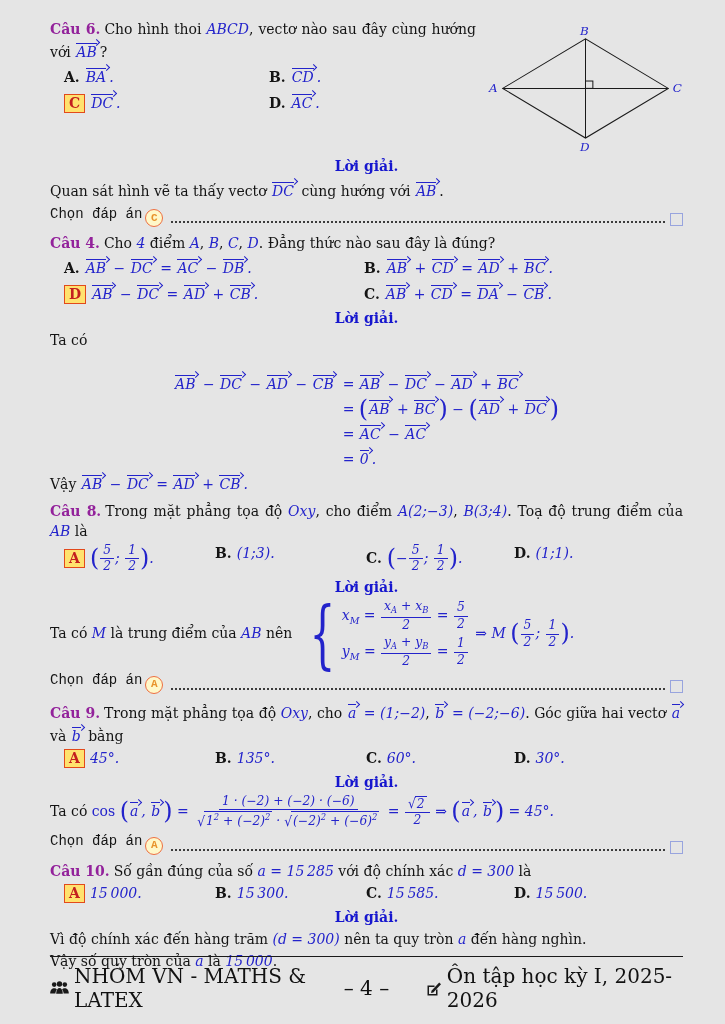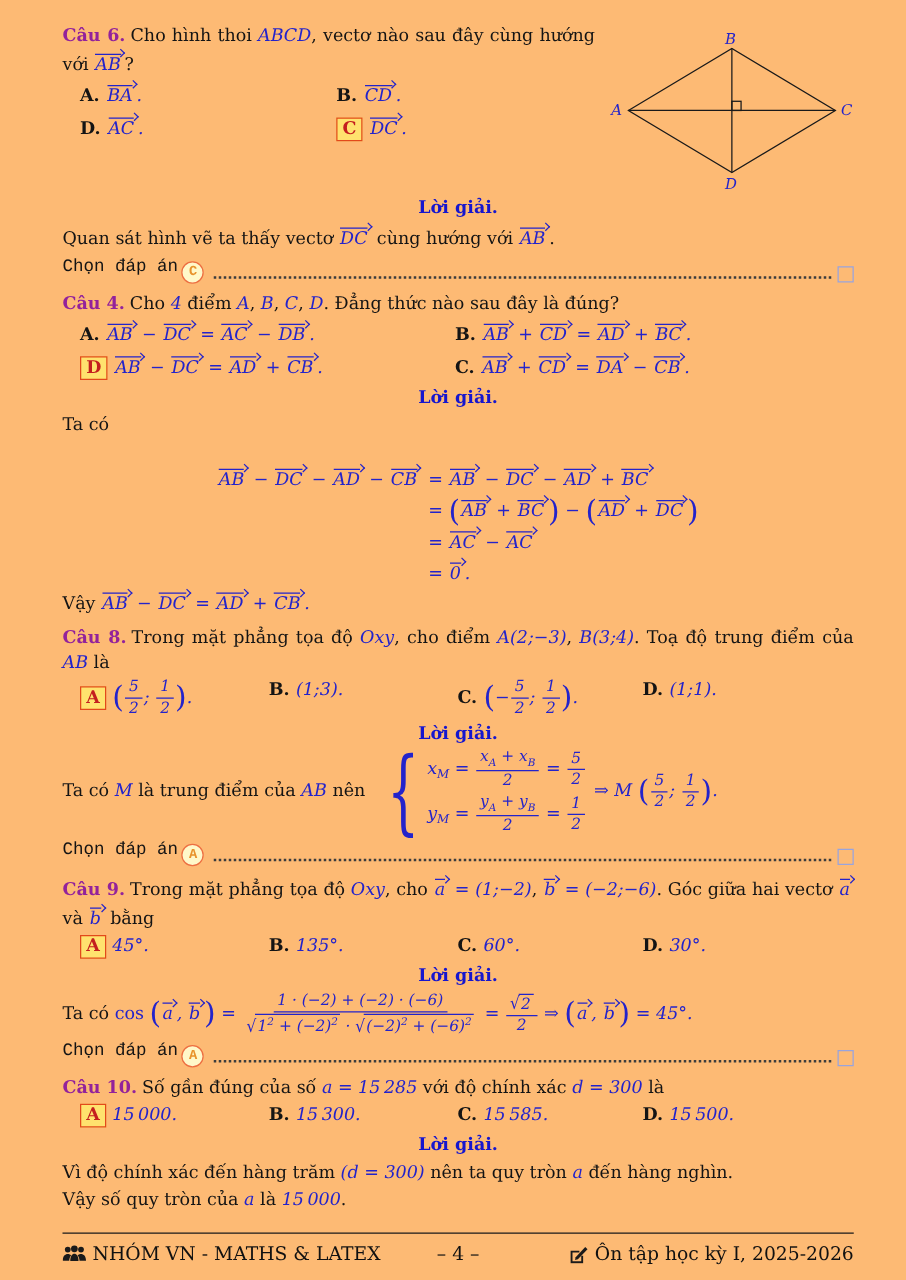--- a/index.html
+++ b/index.html
@@ -1,17 +1,17 @@
 <!DOCTYPE html>
 <html><head>
 <meta charset="utf-8">
 <style>
   html,body { margin:0; padding:0; background:#ffffff; }
   body { width:725px; height:1024px; font-family:"DejaVu Serif", serif; font-size:14px; color:#141414; }
-  .page { position:relative; width:725px; height:1024px; overflow:hidden; background:#fdba74; }
+  .page { position:relative; width:725px; height:1024px; overflow:hidden; background:#e5e5e5; }
   .content { padding:20px 42px 0 50px; max-height:960px; overflow:hidden; line-height:1.42; }
 
   .q { margin-bottom:7px; }
   .stem { margin:0 0 2px 0; text-align:justify; }
   .qlabel { color:#93229B; font-weight:bold; margin-right:4px; }
   .t { color:#141414; font-style:normal; }
   .math { color:#2323CB; font-style:italic; }
   .math sub, .math sup { font-size:0.68em; font-style:italic; }
   .up { font-style:normal; }
 
@@ -61,41 +61,41 @@
   .q6left { flex:1; min-width:0; }
   .diagram { flex:none; width:195px; margin:4px 0 0 12px; }
   .dlabel { font:italic 13px "DejaVu Serif", serif; fill:#2323CB; }
   .dline { stroke:#1a1a1a; stroke-width:1.1; fill:none; }
 
   .align-block { width:fit-content; margin:19px auto 2px; display:grid; grid-template-columns:auto auto; column-gap:6px; }
   .al { text-align:right; } .ar { text-align:left; }
   .align-block > span { padding-top:2px; }
 
   .footer { position:absolute; left:50px; right:42px; bottom:12px; border-top:1.5px solid #1a1a1a;
-            padding-top:7px; display:flex; align-items:center; font-size:15px; color:#111; }
+            padding-top:7px; display:flex; align-items:center; font-size:20px; color:#111; }
   .f-left { flex:1.3; display:flex; align-items:center; gap:5px; }
   .f-center { flex:0.6; text-align:center; }
   .f-right { flex:1.3; display:flex; align-items:center; justify-content:flex-end; gap:5px; }
   .ficon { flex:none; }
 </style>
 </head>
 <body>
 
 <div class="page">
   <div class="content">
 
     <section class="q">
       <div class="q6row">
         <div class="q6left">
           <p class="stem"><span class="qlabel">Câu 6.</span><span><span class="t">Cho hình thoi </span><span class="math">ABCD</span><span class="t">, vectơ nào sau đây cùng hướng với </span><span class="math"><span class="vec">AB</span></span><span class="t">?</span></span></p>
           <div class="opts opts-2a">
             <div class="opt"><span class="olet">A.</span><span><span class="math"><span class="vec">BA</span>.</span></span></div>
             <div class="opt"><span class="olet">B.</span><span><span class="math"><span class="vec">CD</span>.</span></span></div>
+            <div class="opt"><span class="abox">C</span><span><span class="math"><span class="vec">DC</span>.</span></span></div>
             <div class="opt"><span class="olet">D.</span><span><span class="math"><span class="vec">AC</span>.</span></span></div>
-            <div class="opt"><span class="abox">C</span><span><span class="math"><span class="vec">DC</span>.</span></span></div>
           </div>
         </div>
         <svg class="diagram" viewBox="0 0 212 140">
           <polygon class="dline" points="16,70 106,16 196,70 106,124"></polygon>
           <line class="dline" x1="16" y1="70" x2="196" y2="70"></line>
           <line class="dline" x1="106" y1="16" x2="106" y2="124"></line>
           <rect class="dline" x="106" y="62" width="8" height="8"></rect>
           <text class="dlabel" x="1" y="74">A</text>
           <text class="dlabel" x="100" y="12">B</text>
           <text class="dlabel" x="201" y="74">C</text>

